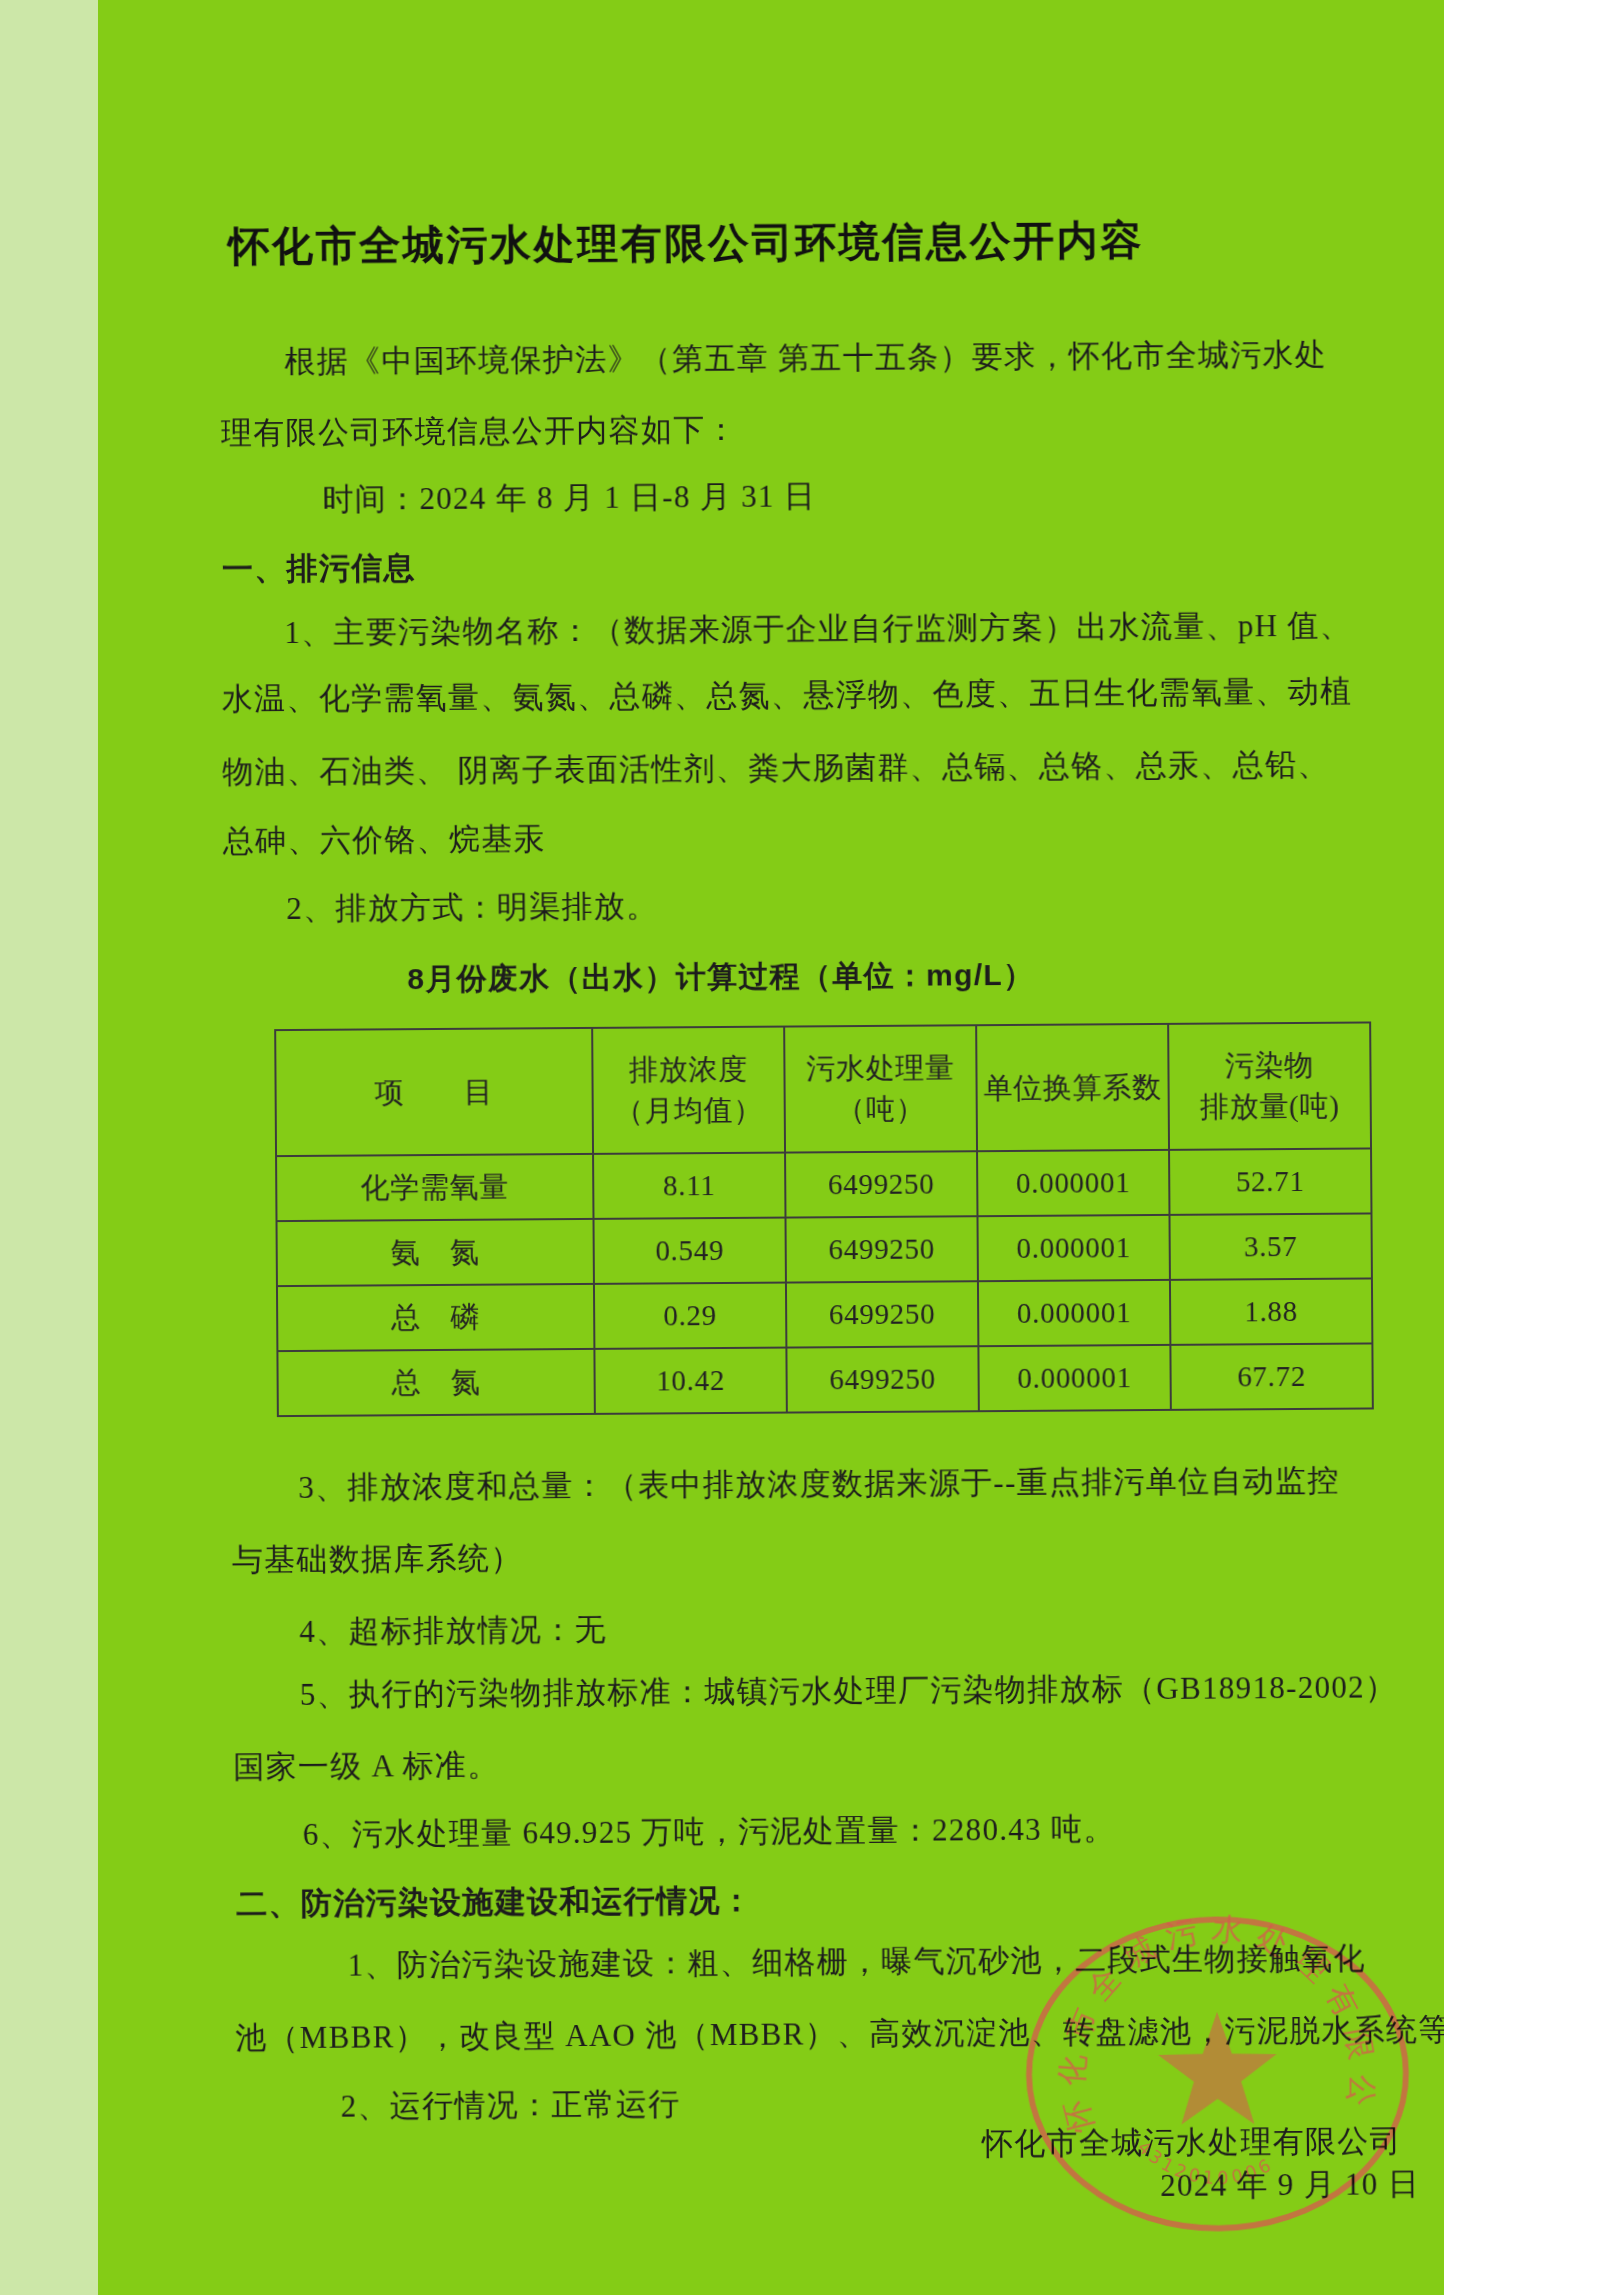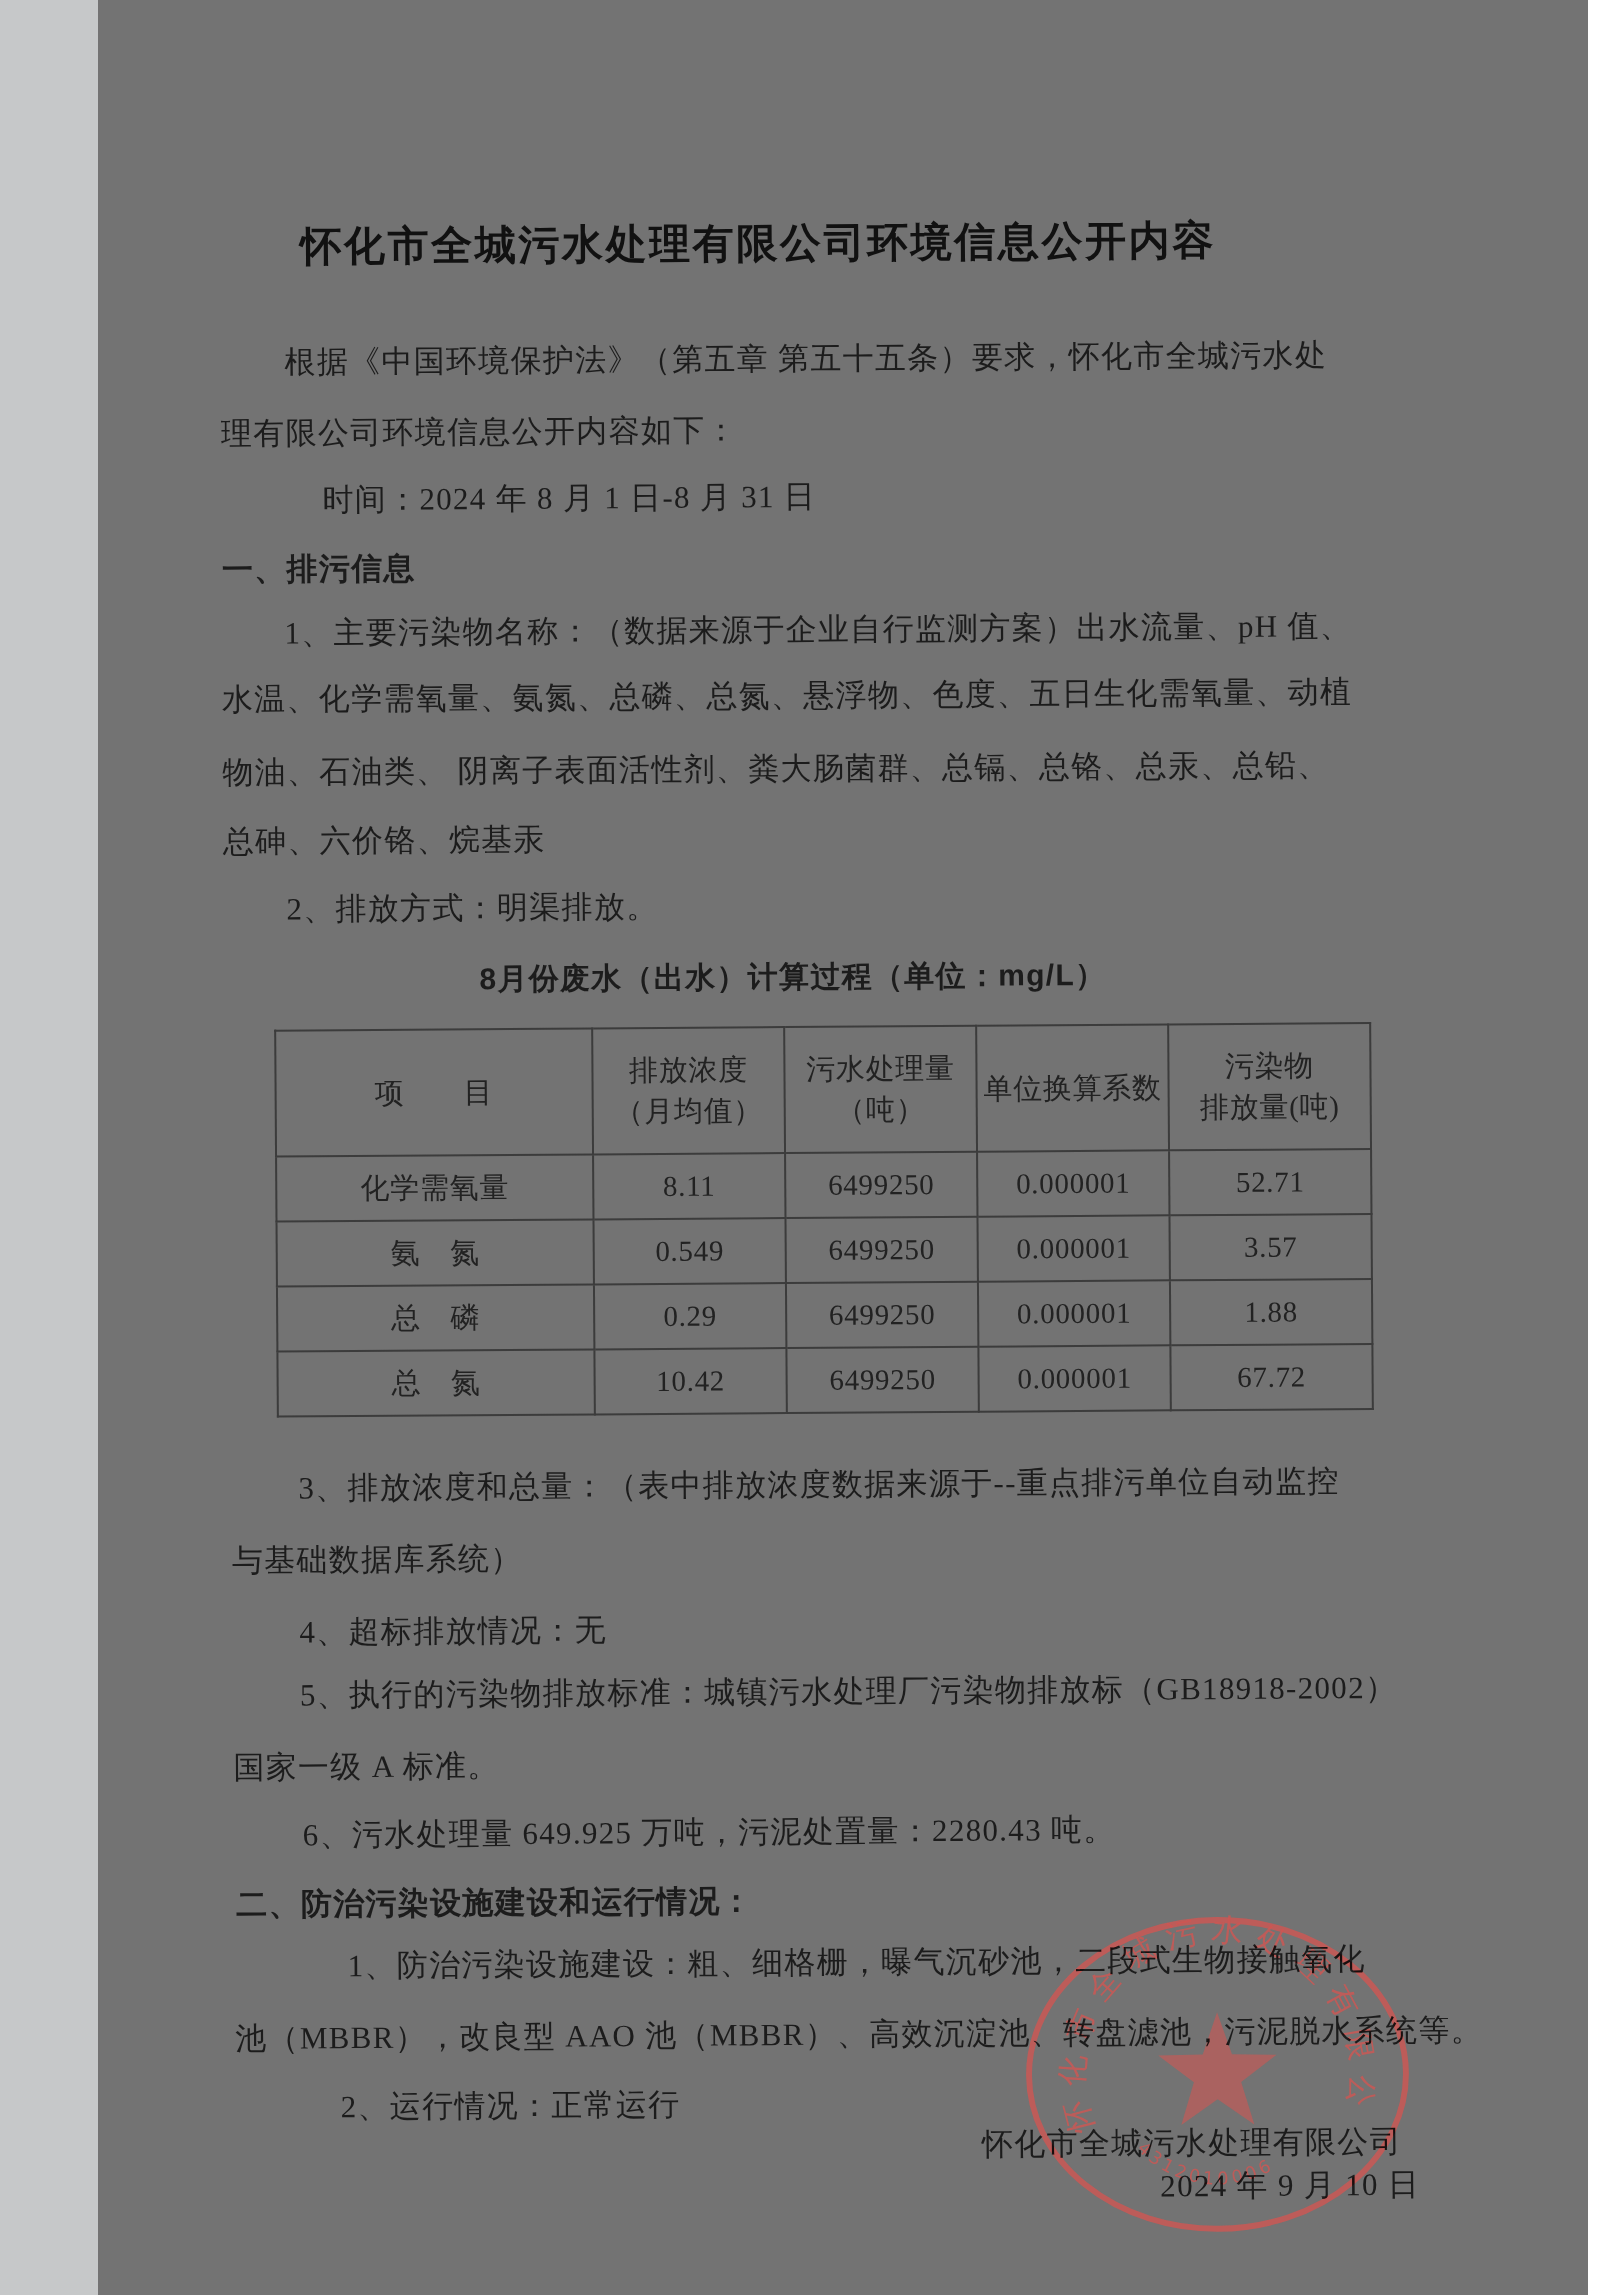--- a/index.html
+++ b/index.html
@@ -1,19 +1,19 @@
 <!DOCTYPE html>
 <html style="font-size:10.5px"><head>
 <meta charset="utf-8">
 <style>
   html,body{margin:0;padding:0;}
   body{background:#ffffff;}
   .page{
-    position:relative;width:1588px;height:2295px;
-    background:#737373;overflow:hidden;
+    position:relative;width:1444px;height:2295px;
+    background:#84cc16;overflow:hidden;
     font-family:"Liberation Serif","DejaVu Serif",serif;
     color:#1c1c1c;
   }
   .scan-band-left{position:absolute;left:0;top:0;width:98px;height:2295px;background:#f2f6f8;opacity:.65;}
   .scan-band-right{position:absolute;left:1597px;top:0;width:26px;height:2295px;background:#edf1ec;}
   .scan-line-right{position:absolute;left:1594px;top:0;width:3.3px;height:2295px;background:#a4a9a2;opacity:.85;}
   .sheet{position:absolute;inset:0;transform:rotate(-0.4deg);transform-origin:50% 50%;}
   .doc-title{
     position:absolute;left:0;right:59px;top:216px;text-align:center;
     font-family:"Liberation Sans","DejaVu Sans",sans-serif;

